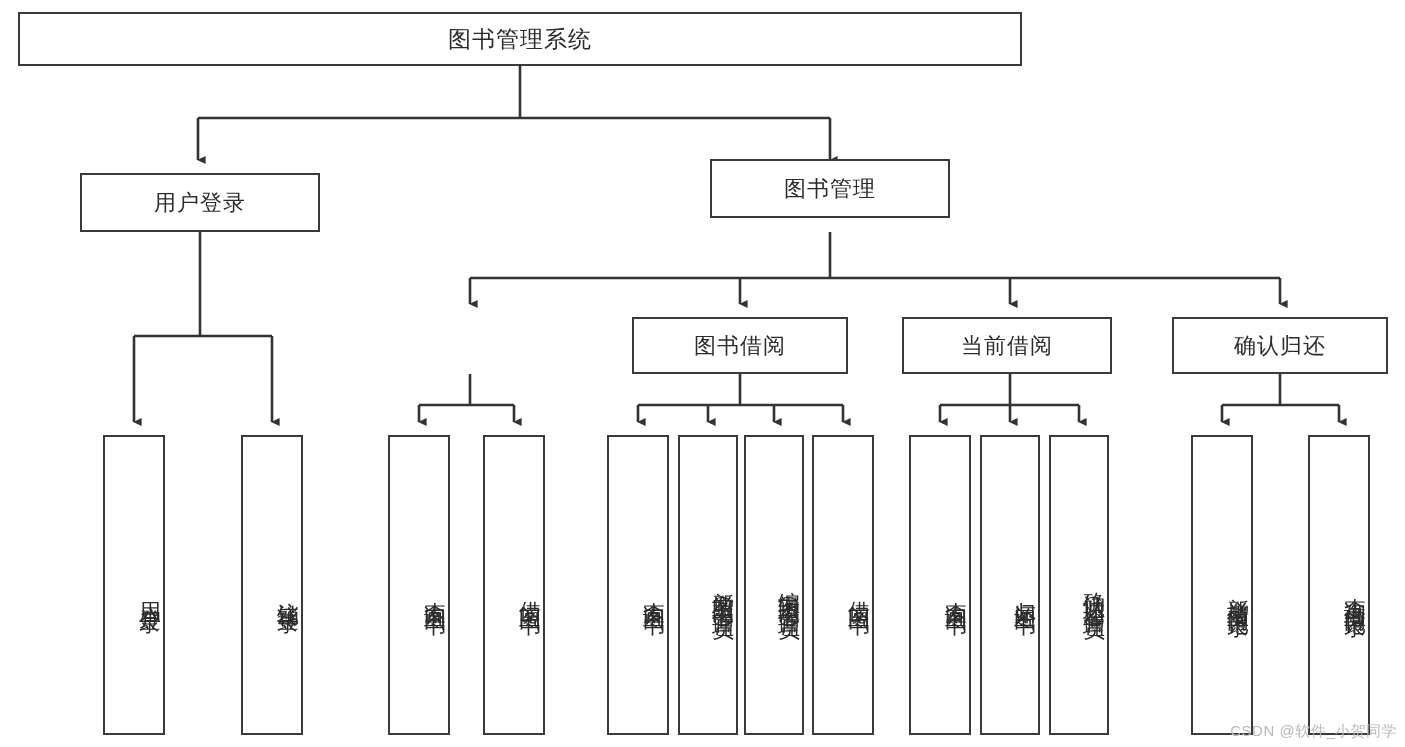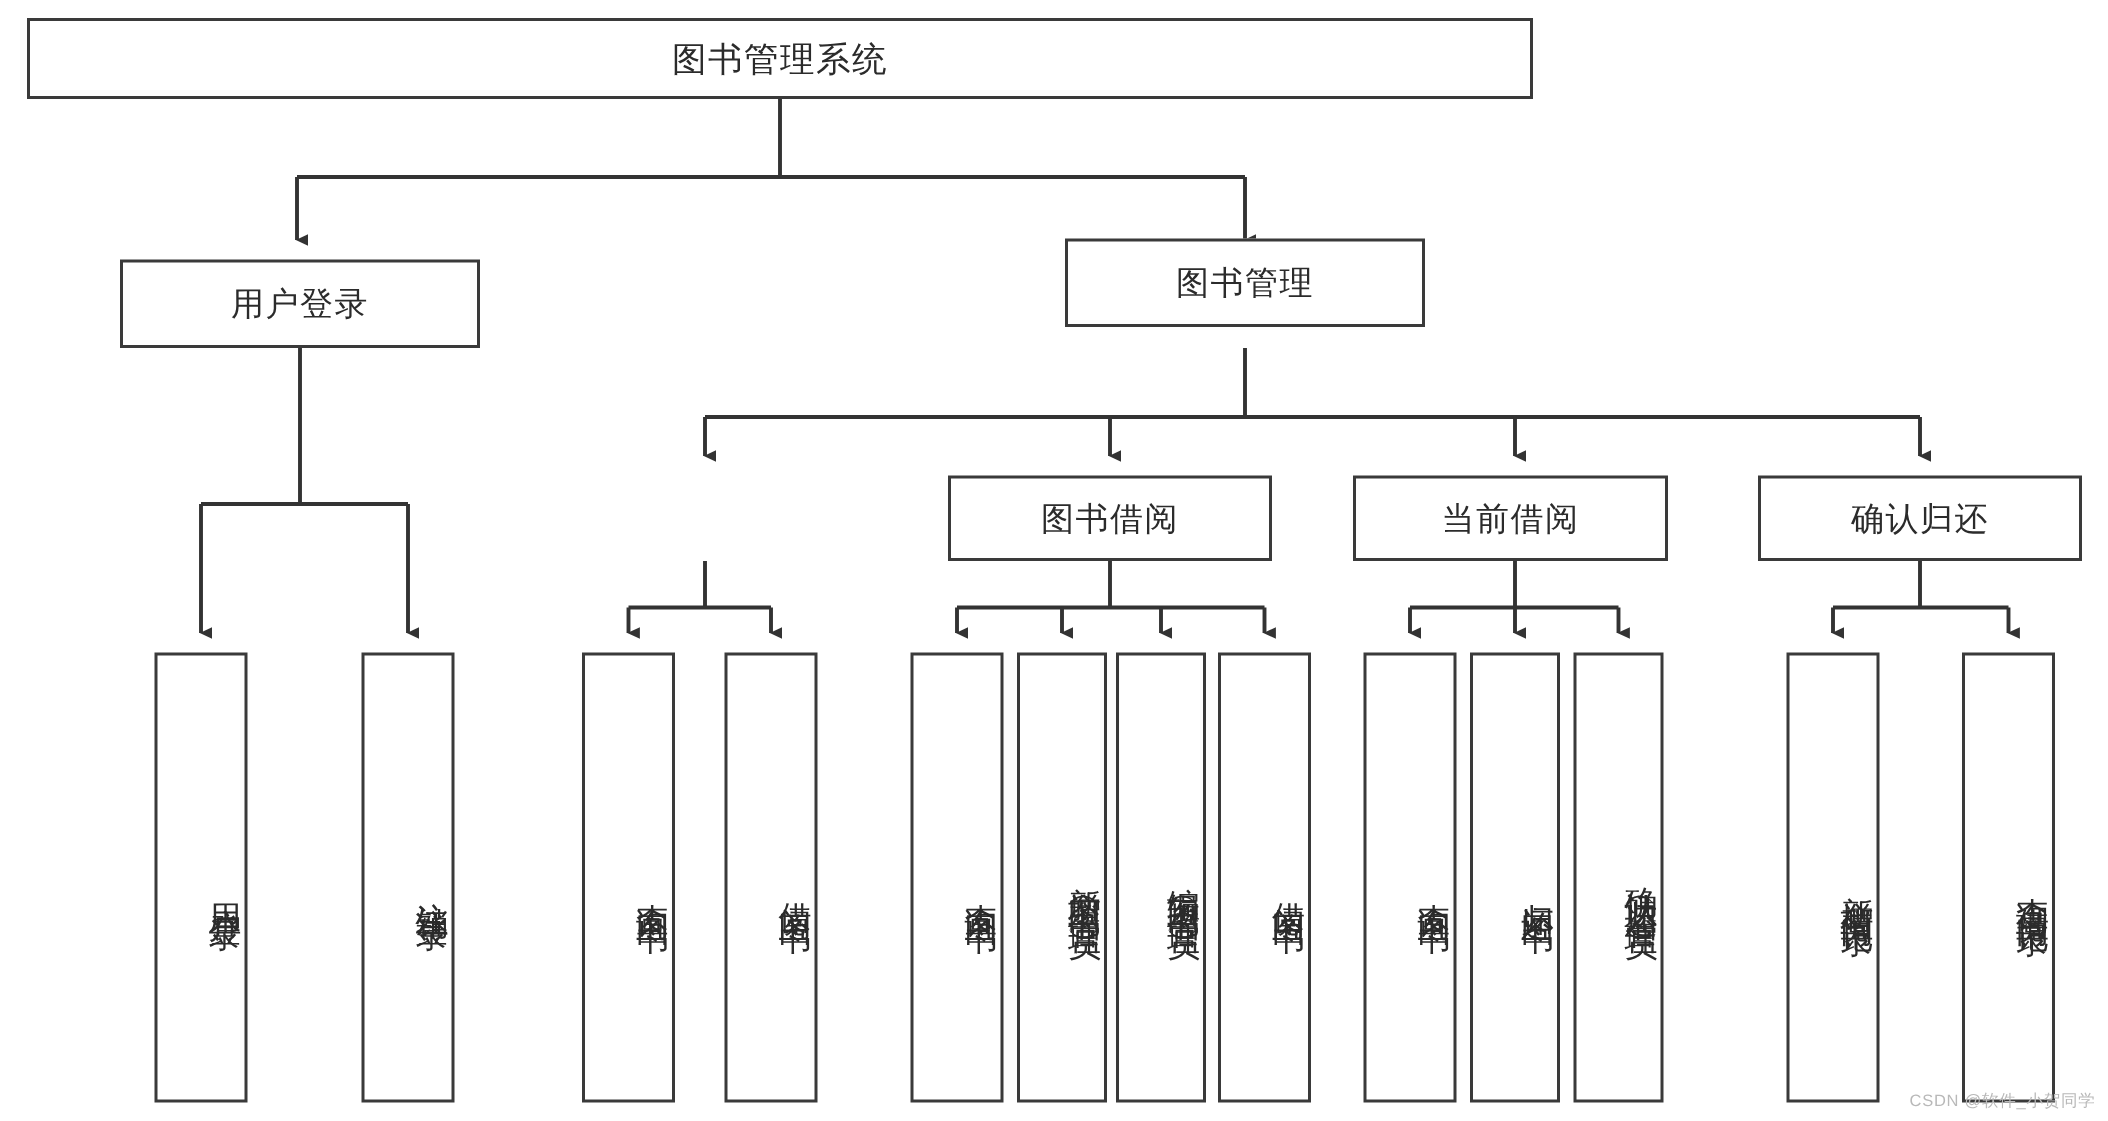--- a/index.html
+++ b/index.html
@@ -37,21 +37,21 @@
   }
   .node.leaf .vtext{
     writing-mode:vertical-rl;
     text-orientation:upright;
     white-space:nowrap;
     display:block;
   }
   .watermark{
     position:absolute;
     right:8px;bottom:6px;
-    font-size:11px;
+    font-size:15px;
     color:#b9b9b9;
     letter-spacing:0.5px;
     white-space:nowrap;
   }
 </style>
 </head>
 <body>
 
 <div id="diagram">
 

